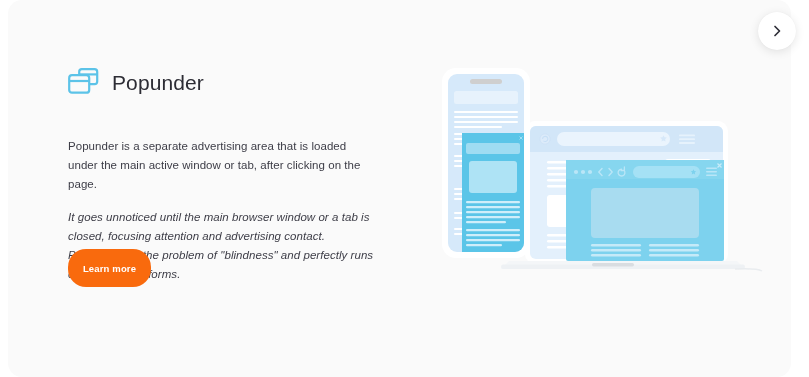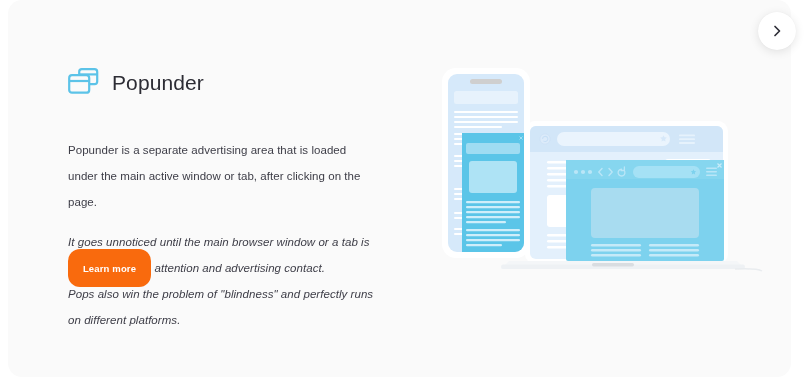--- a/index.html
+++ b/index.html
@@ -51,34 +51,34 @@
     font-size:21px;
     color:#2c2c34;
     letter-spacing:.1px;
     font-weight:400;
     white-space:nowrap;
   }
   .body-block{
     margin-top:37px;
     color:#3d3d47;
     font-size:11.5px;
-    line-height:26px;
+    line-height:19px;
     letter-spacing:.05px;
   }
   .body-block p{margin:0;}
   .body-block p + p{margin-top:14px;font-style:italic;}
   .body-block .tight{margin-top:0;}
 
   .cta{
     position:absolute;
     left:68px;top:249px;
     width:83px;height:38px;
     background:#f96a0d;
     border:none;
-    border-radius:12px;
+    border-radius:18px;
     color:#ffffff;
     font-size:9.5px;
     font-weight:bold;
     font-family:"Liberation Sans", sans-serif;
     letter-spacing:.15px;
     cursor:pointer;
     display:flex;align-items:center;justify-content:center;
   }
 
   

